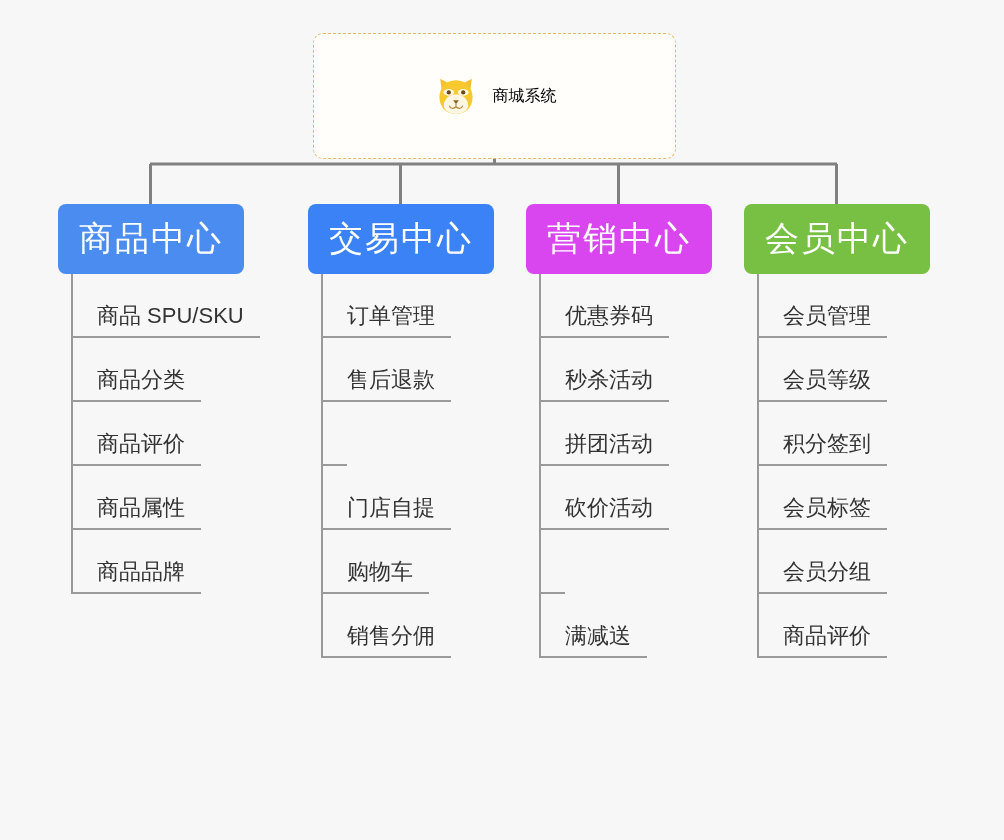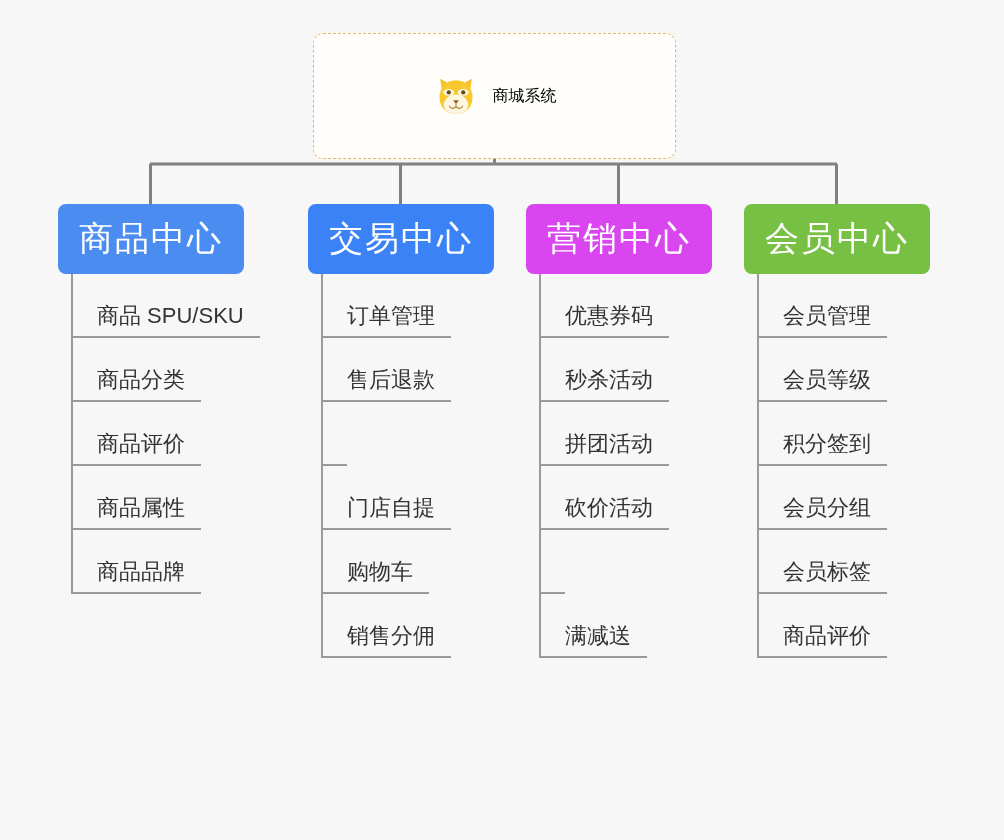--- a/index.html
+++ b/index.html
@@ -259,26 +259,26 @@
       <div class="leaf">
           <span class="leaf-rule"></span>
           <span class="leaf-label">会员等级</span>
         </div>
       <div class="leaf">
           <span class="leaf-rule"></span>
           <span class="leaf-label">积分签到</span>
         </div>
       <div class="leaf">
           <span class="leaf-rule"></span>
+          <span class="leaf-label">会员标签</span>
+        </div>
+      <div class="leaf">
+          <span class="leaf-rule"></span>
           <span class="leaf-label">会员分组</span>
         </div>
       <div class="leaf">
           <span class="leaf-rule"></span>
-          <span class="leaf-label">会员标签</span>
-        </div>
-      <div class="leaf">
-          <span class="leaf-rule"></span>
           <span class="leaf-label">商品评价</span>
         </div>
     </div>
   </div>
 
 </div>
 
 </body></html>

